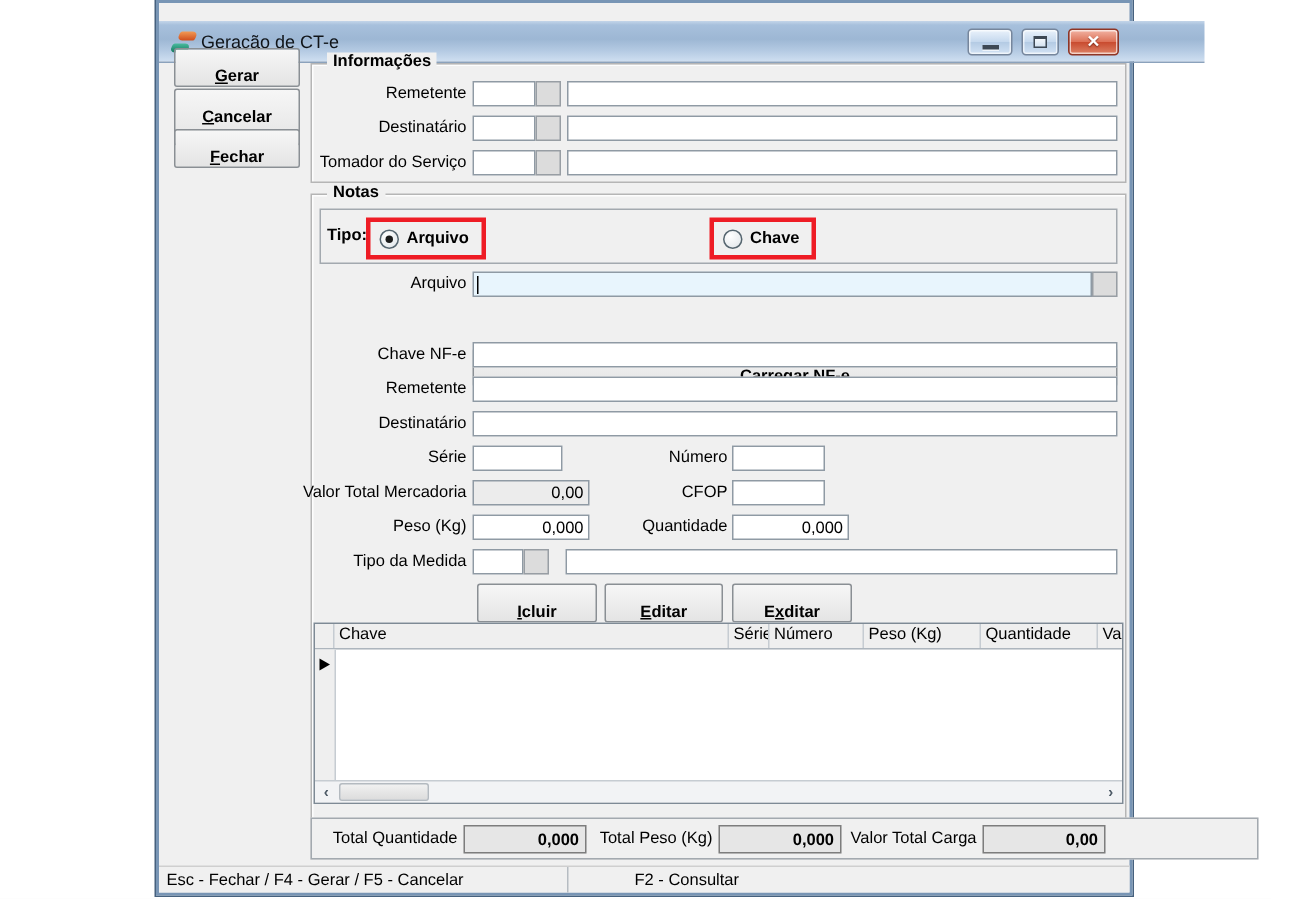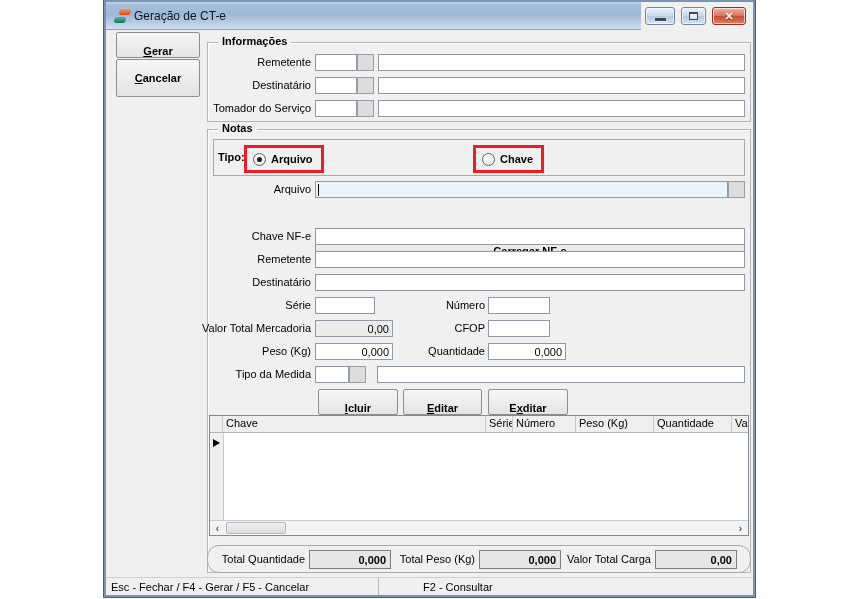--- a/index.html
+++ b/index.html
@@ -1,21 +1,21 @@
 <!DOCTYPE html>
 <html><head>
 <meta charset="utf-8">
 <style>
   html,body{margin:0;padding:0;background:#fff;}
   .stage{position:relative;width:862px;height:599px;background:#fff;overflow:hidden;
          font-family:"Liberation Sans",sans-serif;font-size:11px;color:#000;}
   .window{position:absolute;left:104px;top:0;width:651px;height:597px;background:#f0f0f0;
           border:2px solid #7895b5;box-sizing:border-box;box-shadow:0 0 0 1px #46617e;}
   
-  .titlebar{position:absolute;left:0;top:0;width:535px;height:28px;
+  .titlebar{position:absolute;left:0;top:12px;width:697px;height:28px;
             background:linear-gradient(180deg,#c3d5e9 0%,#a7c0dc 10%,#9db7d4 45%,#b3c9e2 72%,#cfdff1 100%);
             border-bottom:1px solid #8ba2bc;box-sizing:border-box;}
   .title-text{position:absolute;left:28px;top:7px;font-size:12px;color:#101418;white-space:nowrap;}
   .logo{position:absolute;left:8px;top:6px;width:17px;height:16px;}
   .logo .swoosh-top{position:absolute;right:0;top:1px;width:12px;height:6px;
         background:linear-gradient(#f29a55,#cf4d1d);border-radius:1px 4px 1px 4px;transform:skewX(-28deg);}
   .logo .swoosh-bottom{position:absolute;left:0;bottom:1px;width:12px;height:6px;
         background:linear-gradient(#49bb9d,#14785f);border-radius:1px 4px 1px 4px;transform:skewX(-28deg);}
   .capbtn{position:absolute;top:5px;height:18px;border-radius:3px;box-sizing:border-box;
           border:1px solid #76869c;display:flex;align-items:center;justify-content:center;
@@ -95,20 +95,23 @@
         <span class="glyph-close">✕</span>
       </span>
     </div>
 
     <button class="sbtn" style="left:10px;top:30px;width:84px;height:25px;">
       <span><span class="u">G</span><span>erar</span></span>
     </button>
     <button class="sbtn" style="left:10px;top:57px;width:84px;height:38px;">
       <span><span class="u">C</span><span>ancelar</span></span>
     </button>
+    <button class="sbtn" style="left:10px;top:84px;width:84px;height:25px;">
+      <span><span class="u">F</span><span>echar</span></span>
+    </button>
 
     <div class="groupbox" style="left:101px;top:40px;width:544px;height:80px;">
       <span class="legend">Informações</span>
     </div>
     <span class="lbl" style="left:101px;top:52px;width:104px;">Remetente</span>
     <input class="inp" style="left: 209px; top: 52px; width: 42px;">
     <span class="lookup" style="left:251px;top:52px;width:17px;"></span>
     <input class="inp" style="left: 272px; top: 52px; width: 367px;" readonly="">
 
     <span class="lbl" style="left:101px;top:75px;width:104px;">Destinatário</span>
@@ -198,21 +201,21 @@
       <div class="indicator-col">
         <span class="row-arrow"></span>
       </div>
       <div class="hscroll">
         <span class="scroll-arrow" style="left:0;">‹</span>
         <span class="scroll-thumb"></span>
         <span class="scroll-arrow" style="right:0;">›</span>
       </div>
     </div>
 
-    <div class="panel3d" style="left:101px;top:543px;width:544px;height:28px;border-radius:12px;">
+    <div class="panel3d" style="left:101px;top:543px;width:632px;height:28px;">
       <span class="tlbl" style="left:2px;top:4px;width:95px;">Total Quantidade</span>
       <span class="tfield" style="left:101px;top:4px;width:82px;">0,000</span>
       <span class="tlbl" style="left:187px;top:4px;width:80px;">Total Peso (Kg)</span>
       <span class="tfield" style="left:271px;top:4px;width:82px;">0,000</span>
       <span class="tlbl" style="left:352px;top:4px;width:91px;">Valor Total Carga</span>
       <span class="tfield" style="left:447px;top:4px;width:82px;">0,00</span>
     </div>
 
     <div class="statusbar">
       <div class="sb-p1">Esc - Fechar / F4 - Gerar / F5 - Cancelar</div>

